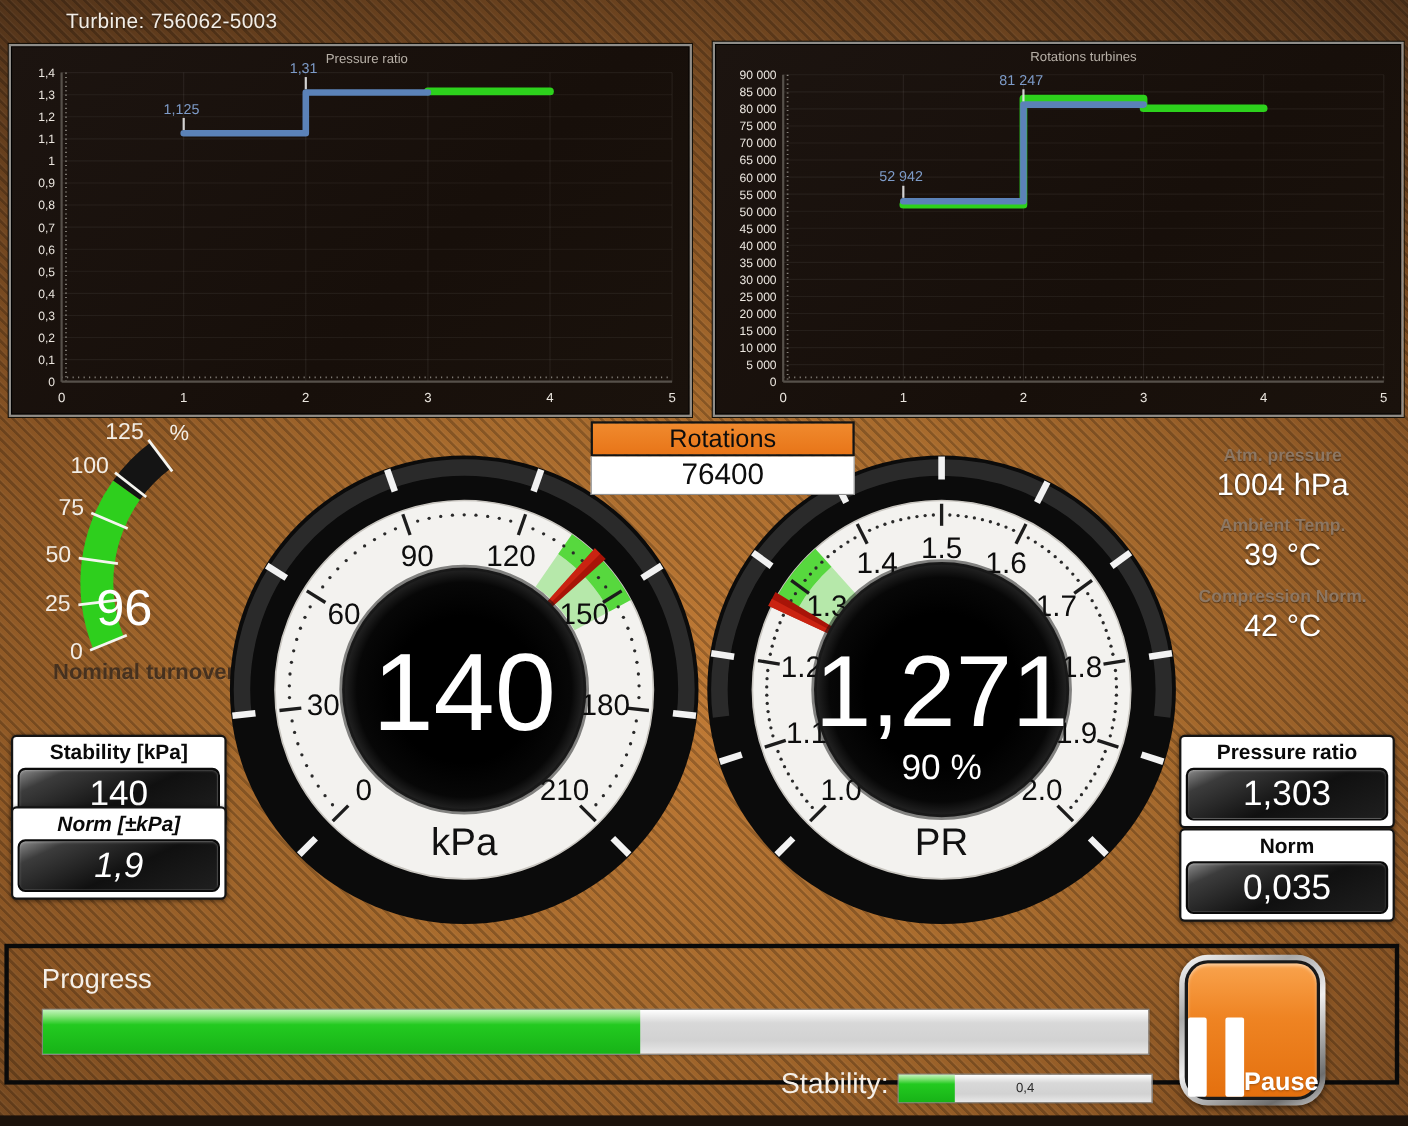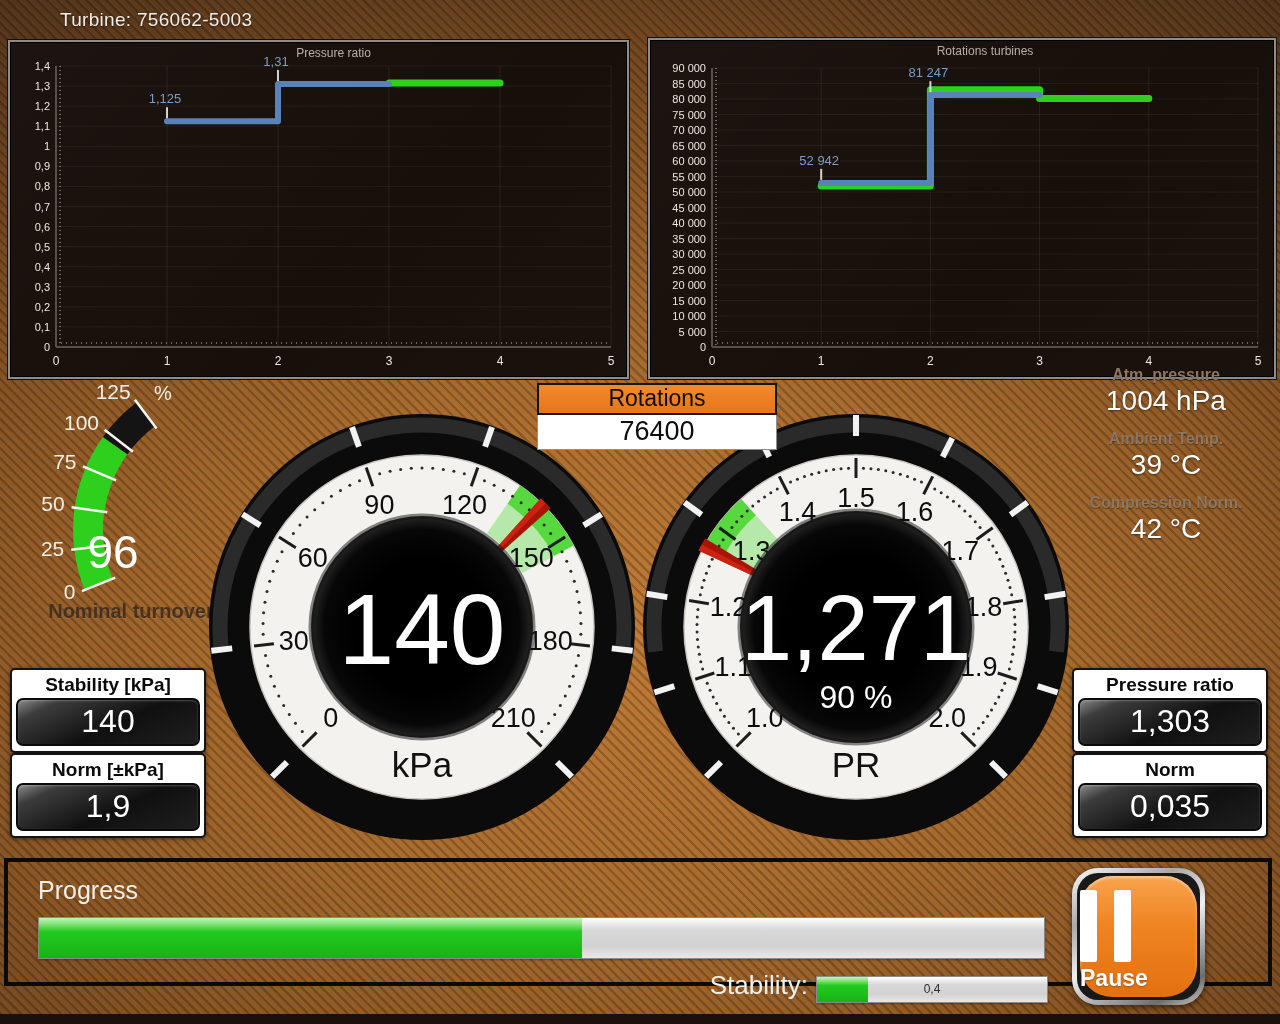--- a/index.html
+++ b/index.html
@@ -25,52 +25,52 @@
   #dialL{left:207px;top:412px;}
   #dialR{left:641px;top:412px;}
 
   #turnover{position:absolute;left:25px;top:382px;width:185px;height:238px;z-index:1;}
   .turnover-label{position:absolute;left:36px;top:600px;width:190px;color:#46311f;font-weight:bold;font-size:20px;text-shadow:0 1px 1px rgba(255,255,255,.10);text-align:center;}
 
   .rot-wrap{position:absolute;left:537px;top:383px;width:240px;z-index:3;}
   .rot-header{background:linear-gradient(180deg,#f08a2e,#e87518);border:2px solid #141414;color:#0d0d0d;font-size:23px;text-align:center;height:28px;line-height:27px;}
   .rot-value{background:#fff;border:1px solid #8f8f8f;border-top:none;color:#0d0d0d;font-size:27px;text-align:center;height:34px;line-height:33px;}
 
-  .env{position:absolute;left:1064px;top:366px;width:204px;text-align:center;z-index:2;}
+  .env{position:absolute;left:1064px;top:406px;width:204px;text-align:center;z-index:2;}
   .env .lbl{color:#8d7763;font-weight:bold;font-size:16px;margin-top:13px;text-shadow:0 1px 1px rgba(0,0,0,.4);}
   .env .lbl:first-child{margin-top:0;}
   .env .val{color:#fff;font-size:28px;margin-top:1px;text-shadow:0 1px 2px rgba(0,0,0,.5);}
 
   .vbox{position:absolute;width:196px;background:#fff;border:2px solid #141414;border-radius:5px;padding:2px 4px 5px 4px;box-sizing:border-box;z-index:3;box-shadow:0 1px 4px rgba(0,0,0,.5);}
   .vbox .hdr{color:#0a0a0a;font-weight:bold;font-size:19px;text-align:center;line-height:26px;}
   .vbox .lcd{height:44px;border:2px solid #0a0a0a;border-radius:7px;
     background:linear-gradient(155deg,#8a8a8a 0%,#3c3c3c 16%,#101010 55%,#1f1f1f 100%);
     color:#fff;font-size:32px;text-align:center;line-height:42px;box-shadow:inset 0 1px 2px rgba(255,255,255,.25);}
   #boxP  {left:10px;  top:668px;}
-  #boxN  {left:10px;  top:753px;}
+  #boxN  {left:10px;  top:733px;font-style:italic;}
   #boxPR {left:1072px;top:668px;}
   #boxNR {left:1072px;top:753px;}
 
   .footer{position:absolute;left:4px;top:858px;width:1268px;height:128px;border:4px solid #0a0a0a;box-sizing:border-box;z-index:2;}
   .progress-label{position:absolute;left:30px;top:14px;color:#f4efe8;font-size:25px;}
   .bar{position:absolute;border:1px solid #8a8a8a;background:linear-gradient(180deg,#ffffff 0%,#d8d8d8 30%,#d2d2d2 70%,#e8e8e8 100%);box-shadow:0 1px 2px rgba(0,0,0,.35);}
   .bar .fill{height:100%;background:linear-gradient(180deg,#c2f4bc 0%,#8ae57e 14%,#23ca20 34%,#17b317 100%);}
   #progressBar{left:30px;top:55px;width:1005px;height:40px;}
   .stability-label{position:absolute;left:600px;top:108px;width:200px;text-align:right;color:#f4efe8;font-size:26px;}
   #stabilityBar{left:808px;top:114px;width:230px;height:25px;}
   .stab-txt{position:absolute;left:0;top:0;width:100%;height:100%;text-align:center;line-height:25px;color:#2c2c2c;font-size:12px;}
 
   .pause-btn{position:absolute;left:1064px;top:6px;width:133px;height:137px;border-radius:26px;cursor:pointer;
     background:linear-gradient(150deg,#fbfbfb 0%,#a9a9a9 28%,#efefef 52%,#6d6d6d 86%,#cfcfcf 100%);
     padding:5px;box-sizing:border-box;box-shadow:0 2px 6px rgba(0,0,0,.55);}
   .pause-inner1{width:100%;height:100%;background:#191919;border-radius:21px;padding:3px;box-sizing:border-box;}
-  .pause-inner2{width:100%;height:100%;border-radius:32px;
+  .pause-inner2{width:100%;height:100%;border-radius:18px;
     background:linear-gradient(180deg,#f9a34d 0%,#ef8423 40%,#e4700e 100%);
     box-shadow:inset 0 2px 3px rgba(255,255,255,.45);
-    display:flex;flex-direction:column;align-items:flex-start;justify-content:flex-start;}
+    display:flex;flex-direction:row;align-items:flex-end;justify-content:flex-start;}
   .pause-icon{display:flex;gap:17px;margin-top:14px;}
   .pause-icon span{display:block;width:17px;height:72px;background:#fff;border-radius:2px;}
   .pause-text{color:#fff;font-weight:bold;font-size:23px;margin-top:3px;text-shadow:0 1px 2px rgba(0,0,0,.3);}
 </style>
 </head>
 <body>
 
 <div class="stage">
 
   <div class="page-title">Turbine: 756062-5003</div>

